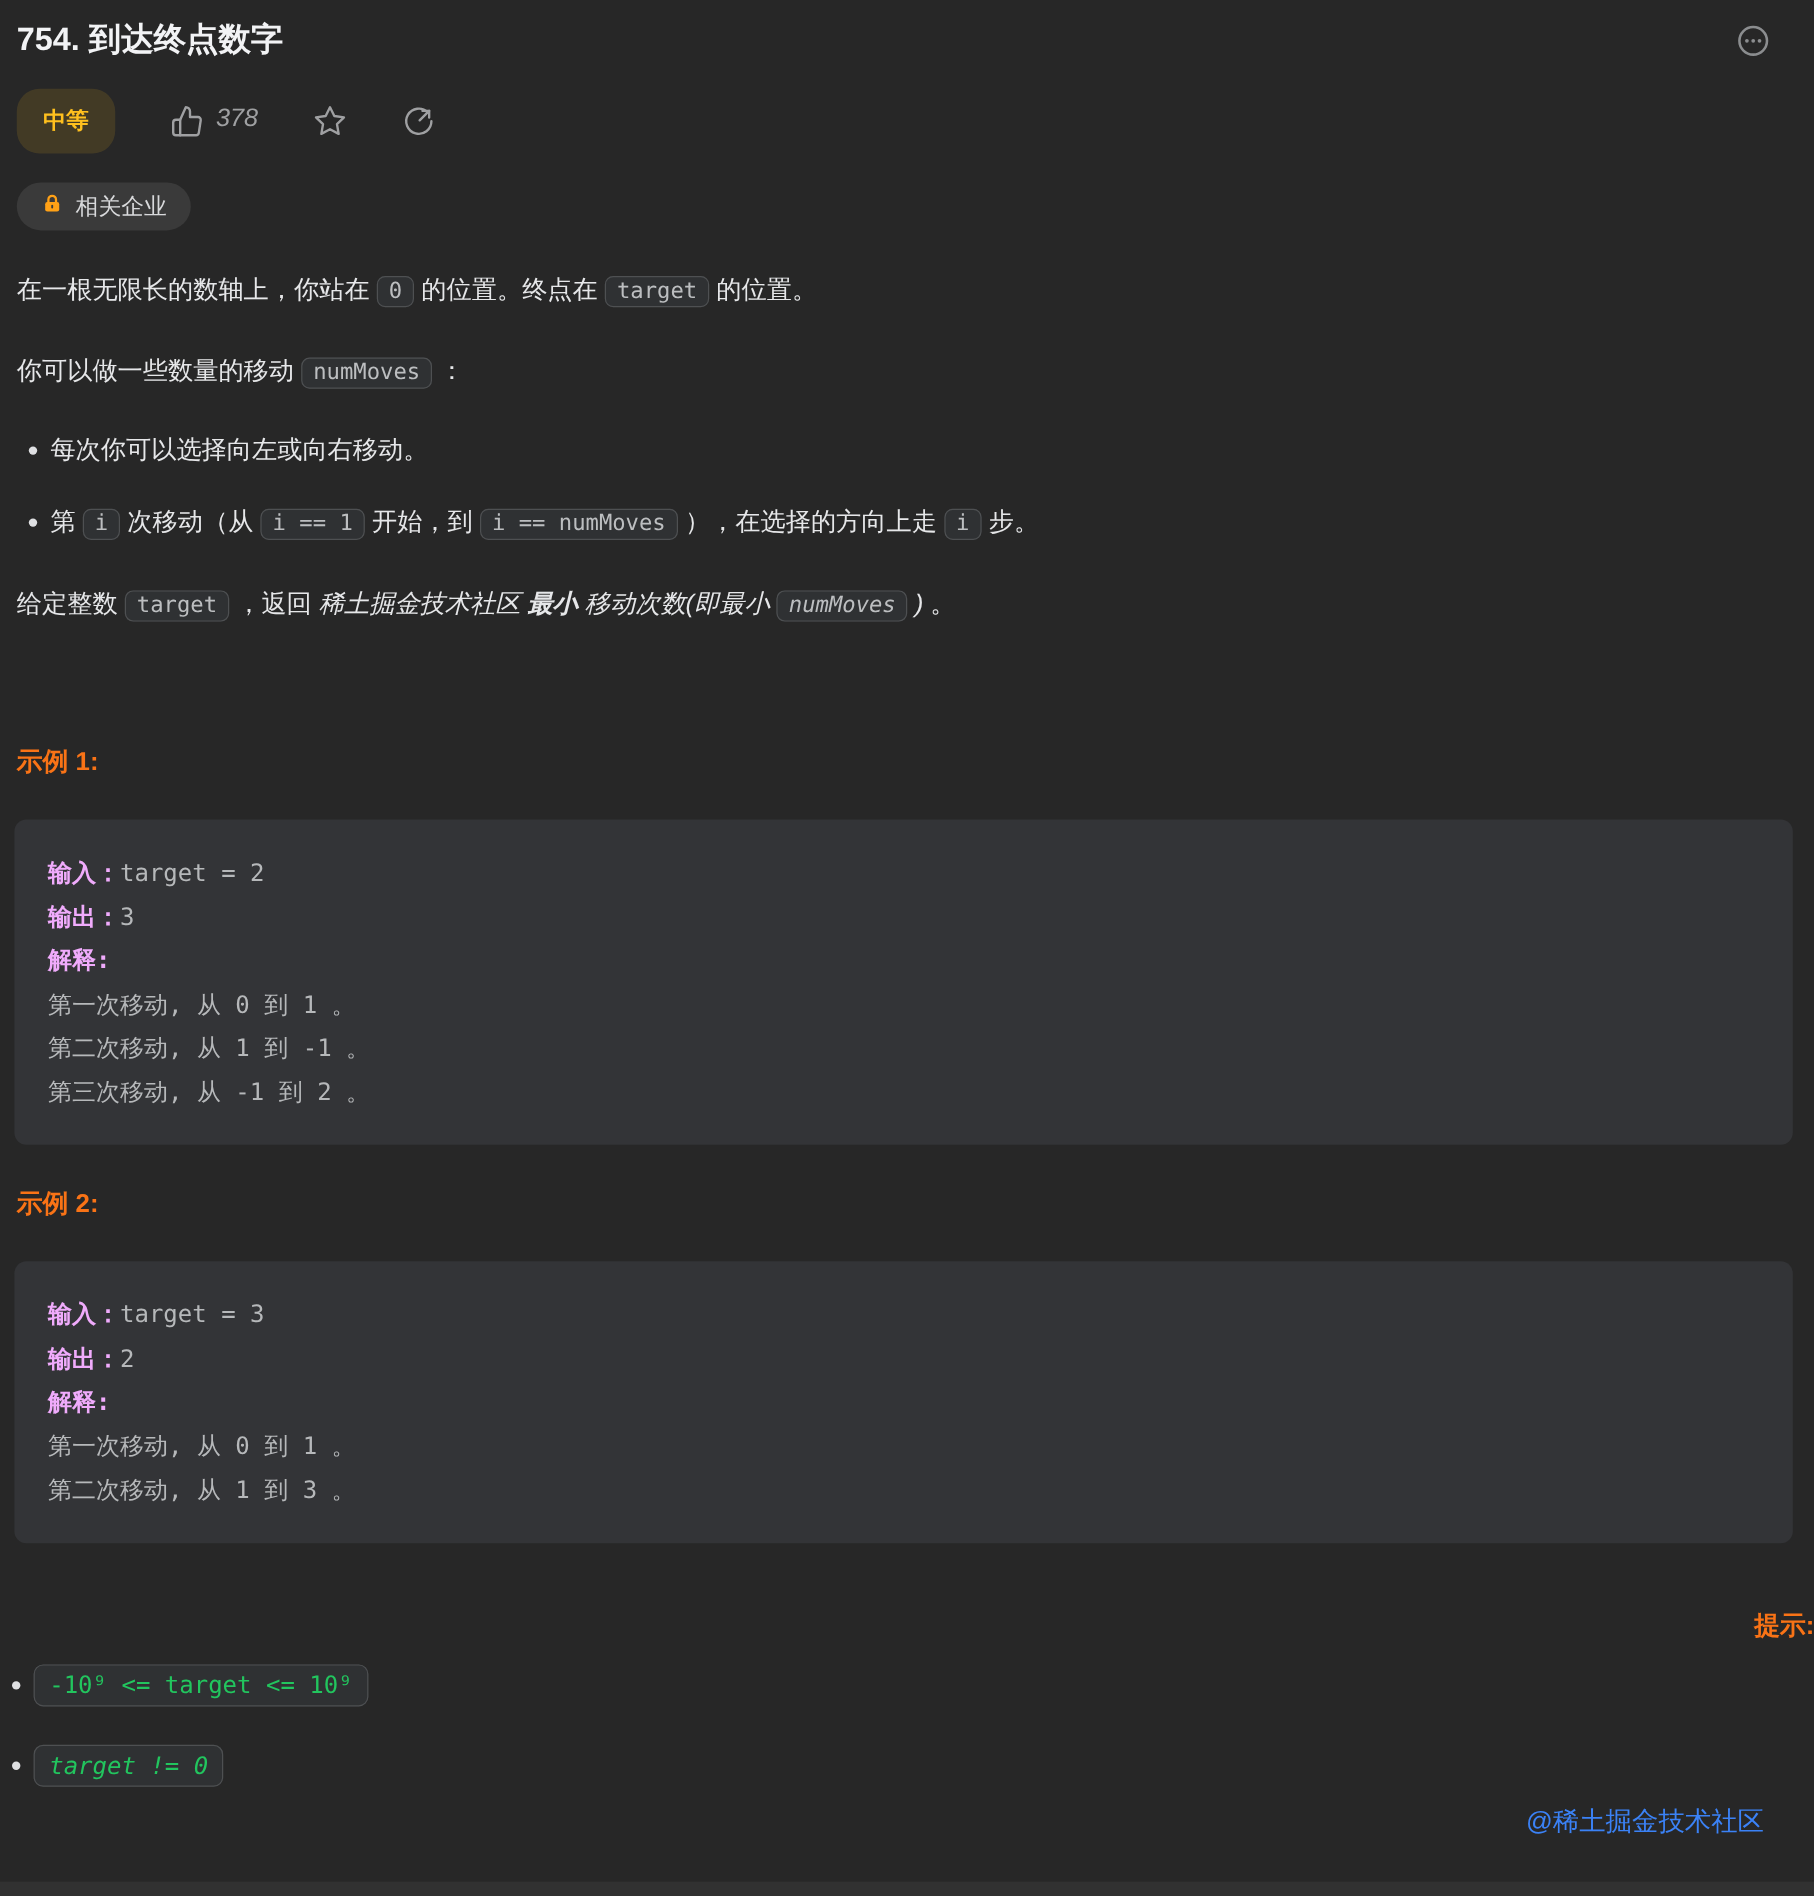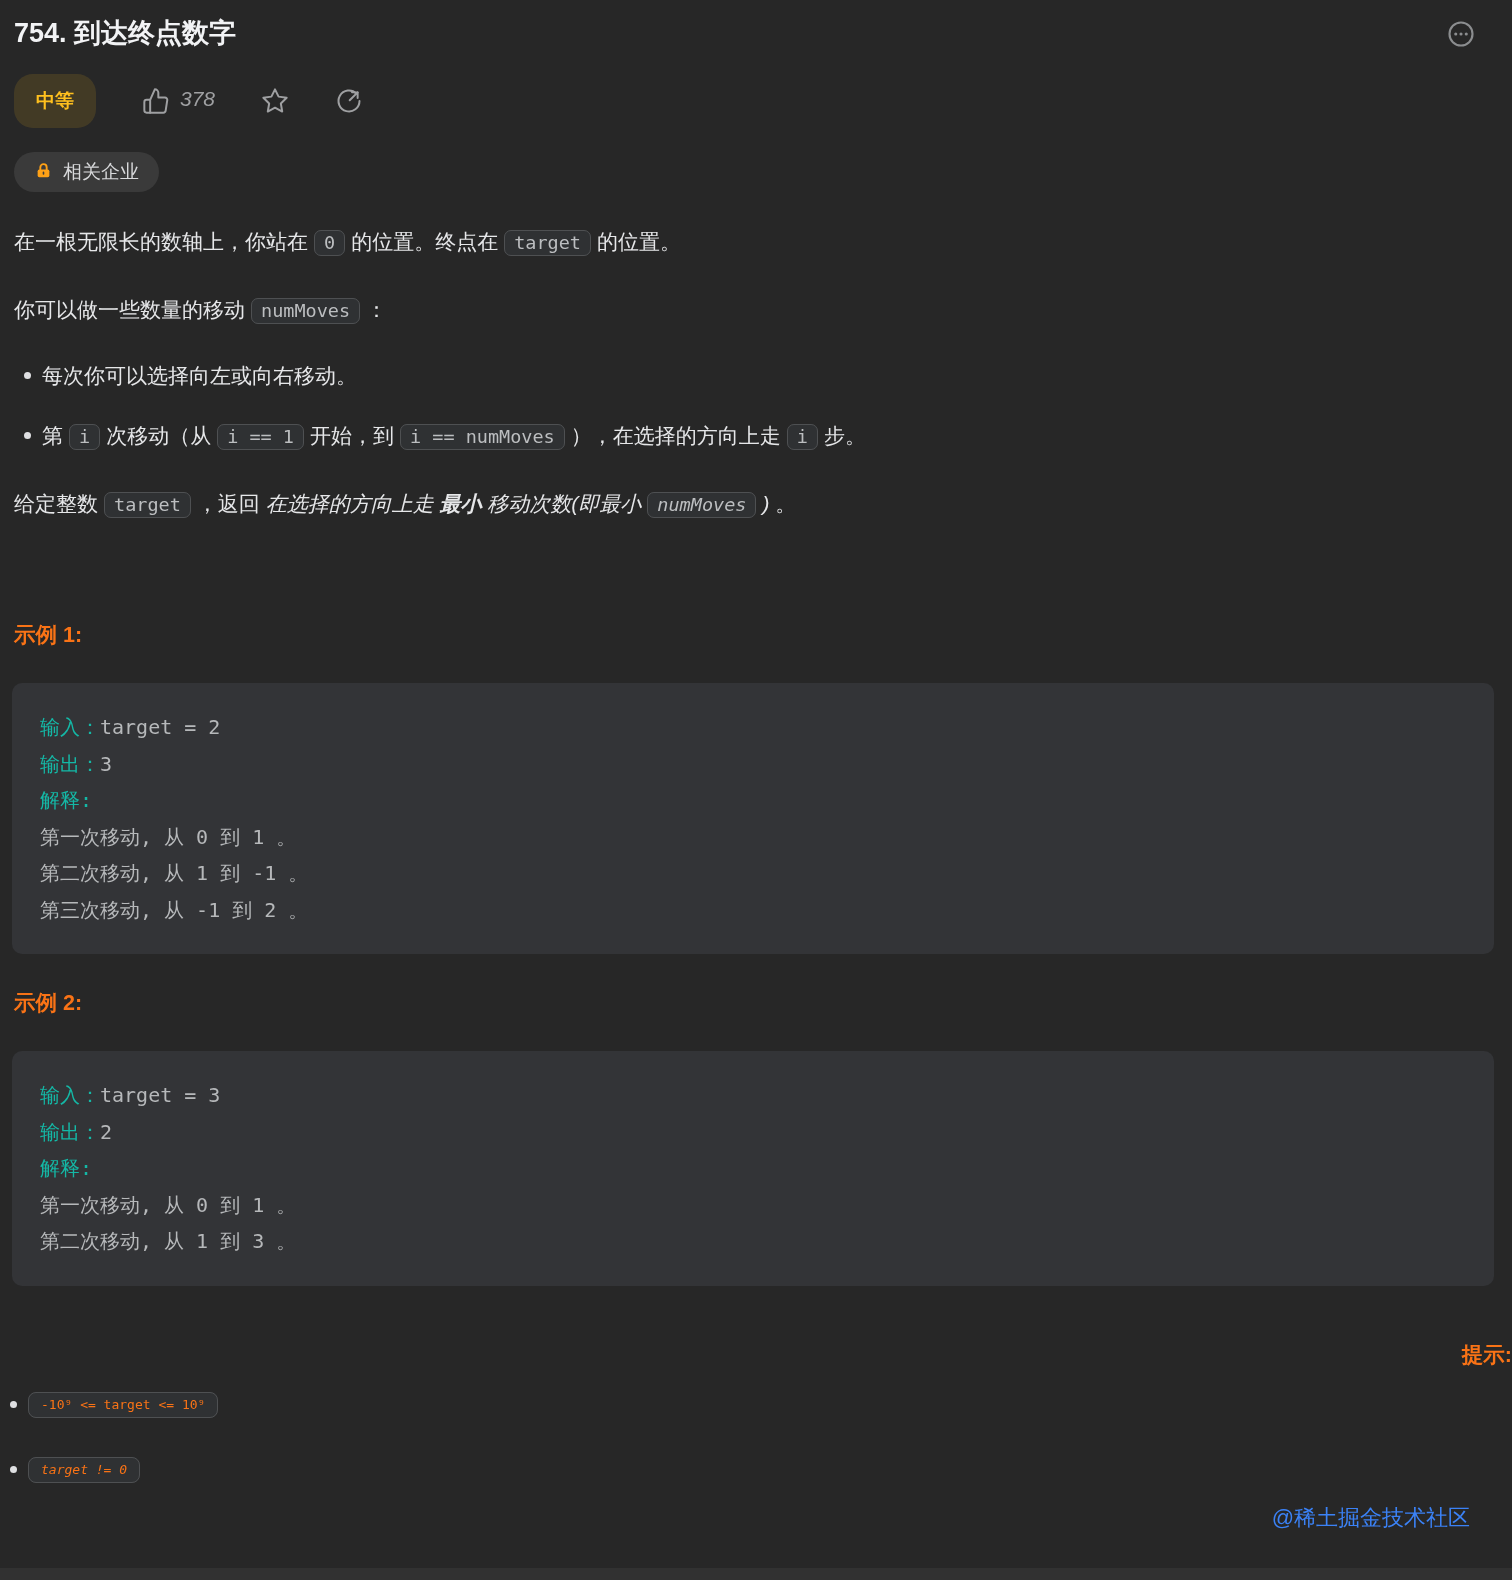--- a/index.html
+++ b/index.html
@@ -75,37 +75,37 @@
   }
   .section-heading.tight{margin-top:34px;}
   .example-block{
     margin:33px 18px 0 12px;
     background:#333437;border-radius:10px;
     padding:26px 28px;
     font-family:"DejaVu Sans Mono","Liberation Mono",monospace;
     font-size:20px;line-height:36.5px;color:#b6b8ba;
   }
   .example-block .code-line strong{
-    color:#14b8a6;font-weight:normal;
+    color:#f0abfc;font-weight:bold;
   }
 
   
   .constraints-heading{margin-top:54px;text-align:right;}
   ul.constraint-list{list-style:none;margin:14px 0 0 0;padding:0;}
   ul.constraint-list li{
     position:relative;padding-left:28px;line-height:40px;
   }
   ul.constraint-list li + li{margin-top:24px;font-style:italic;}
   ul.constraint-list li::before{
     content:"";position:absolute;left:10px;top:17px;
     width:7px;height:7px;border-radius:50%;background:#dfe0e2;
   }
   .constraint-code{
     font-family:"DejaVu Sans Mono","Liberation Mono",monospace;
-    font-size:13px;color:#f97316;
+    font-size:20px;color:#22c55e;
     background:#2f3133;border:1.5px solid #4e5052;border-radius:8px;
     padding:4px 12px 5px 12px;white-space:nowrap;
   }
 
   
   .watermark{
     position:absolute;top:1503px;right:42px;
     font-size:22px;color:#3b82f6;
   }
   .bottom-strip{
@@ -177,21 +177,21 @@
 
   <div class="desc">
     <p><span>在一根无限长的数轴上，你站在</span><code class="inline-code">0</code><span>的位置。终点在</span><code class="inline-code">target</code><span>的位置。</span></p>
     <p><span>你可以做一些数量的移动</span><code class="inline-code">numMoves</code><span>：</span></p>
 
     <ul class="dot-list">
       <li><span>每次你可以选择向左或向右移动。</span></li>
       <li><span>第</span><code class="inline-code">i</code><span>次移动（从</span><code class="inline-code">i == 1</code><span>开始，到</span><code class="inline-code">i == numMoves</code><span>），在选择的方向上走</span><code class="inline-code">i</code><span>步。</span></li>
     </ul>
 
-    <p><span>给定整数</span><code class="inline-code">target</code><span>，返回 </span><em>在选择的方向上走 </em><em class="strong">最小</em><em> 移动次数(即最小</em><code class="inline-code italic">numMoves</code><em>)</em><span> 。</span></p>
+    <p><span>给定整数</span><code class="inline-code">target</code><span>，返回 </span><em>稀土掘金技术社区 </em><em class="strong">最小</em><em> 移动次数(即最小</em><code class="inline-code italic">numMoves</code><em>)</em><span> 。</span></p>
   </div>
 
   <h3 class="section-heading">示例 1:</h3>
   <div class="example-block">
       <div class="code-line"><strong>输入：</strong><span>target = 2</span></div>
       <div class="code-line"><strong>输出：</strong><span>3</span></div>
       <div class="code-line"><strong>解释:</strong></div>
       <div class="code-line"><span>第一次移动, 从 0 到 1 。</span></div>
       <div class="code-line"><span>第二次移动, 从 1 到 -1 。</span></div>
       <div class="code-line"><span>第三次移动, 从 -1 到 2 。</span></div>

